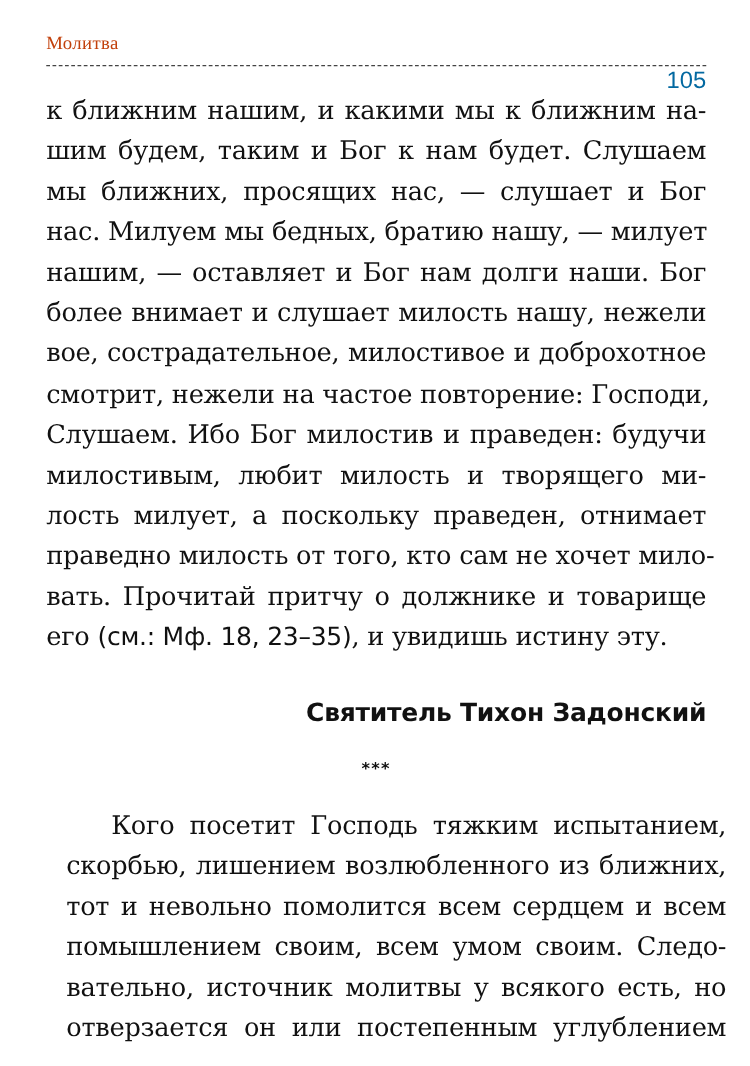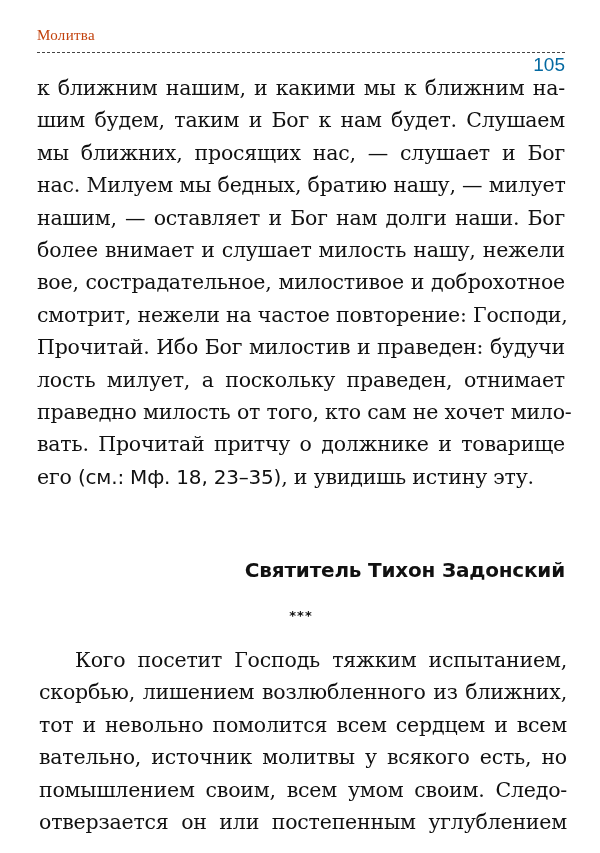--- a/index.html
+++ b/index.html
@@ -99,21 +99,21 @@
       width: 528px;
       top: 608px;
       text-align: center;
       font-family: "DejaVu Sans", sans-serif;
       font-weight: bold;
       font-size: 13px;
       letter-spacing: 1px;
     }
     .body-text-2 {
       position: absolute;
-      left: 2px;
+      left: 16px;
       top: 644px;
       width: 528px;
     }
   </style>
 </head>
 <body>
 
 <div class="page">
 
   <div class="running-head">
@@ -124,33 +124,34 @@
 
   <div class="body-text">
     <span class="line">к ближним нашим, и какими мы к ближним на-</span>
     <span class="line">шим будем, таким и Бог к нам будет. Слушаем</span>
     <span class="line">мы ближних, просящих нас, — слушает и Бог</span>
     <span class="line">нас. Милуем мы бедных, братию нашу, — милует</span>
     <span class="line">нашим, — оставляет и Бог нам долги наши. Бог</span>
     <span class="line">более внимает и слушает милость нашу, нежели</span>
     <span class="line">вое, сострадательное, милостивое и доброхотное</span>
     <span class="line"><span>смотрит, нежели на частое повторение: </span><span class="ital">Господи,</span></span>
-    <span class="line"><span class="ital">Прочитай</span><span>. Ибо Бог милостив и праведен: будучи</span></span>
+    <span class="line"><span class="ital">Слушаем</span><span>. Ибо Бог милостив и праведен: будучи</span></span>
+    <span class="line">милостивым, любит милость и творящего ми-</span>
     <span class="line">лость милует, а поскольку праведен, отнимает</span>
     <span class="line">праведно милость от того, кто сам не хочет мило-</span>
     <span class="line">вать. Прочитай притчу о должнике и товарище</span>
     <span class="line last"><span>его </span><span class="ref">(см.: Мф. 18, 23–35)</span><span>, и увидишь истину эту.</span></span>
   </div>
 
   <div class="attribution">Святитель Тихон Задонский</div>
 
   <div class="separator">***</div>
 
   <div class="body-text-2">
     <span class="line indent">Кого посетит Господь тяжким испытанием,</span>
     <span class="line">скорбью, лишением возлюбленного из ближних,</span>
     <span class="line">тот и невольно помолится всем сердцем и всем</span>
+    <span class="line">помышлением своим, всем умом своим. Следо-</span>
     <span class="line">вательно, источник молитвы у всякого есть, но</span>
-    <span class="line">помышлением своим, всем умом своим. Следо-</span>
     <span class="line">отверзается он или постепенным углублением</span>
   </div>
 
 </div>
 
 </body></html>

